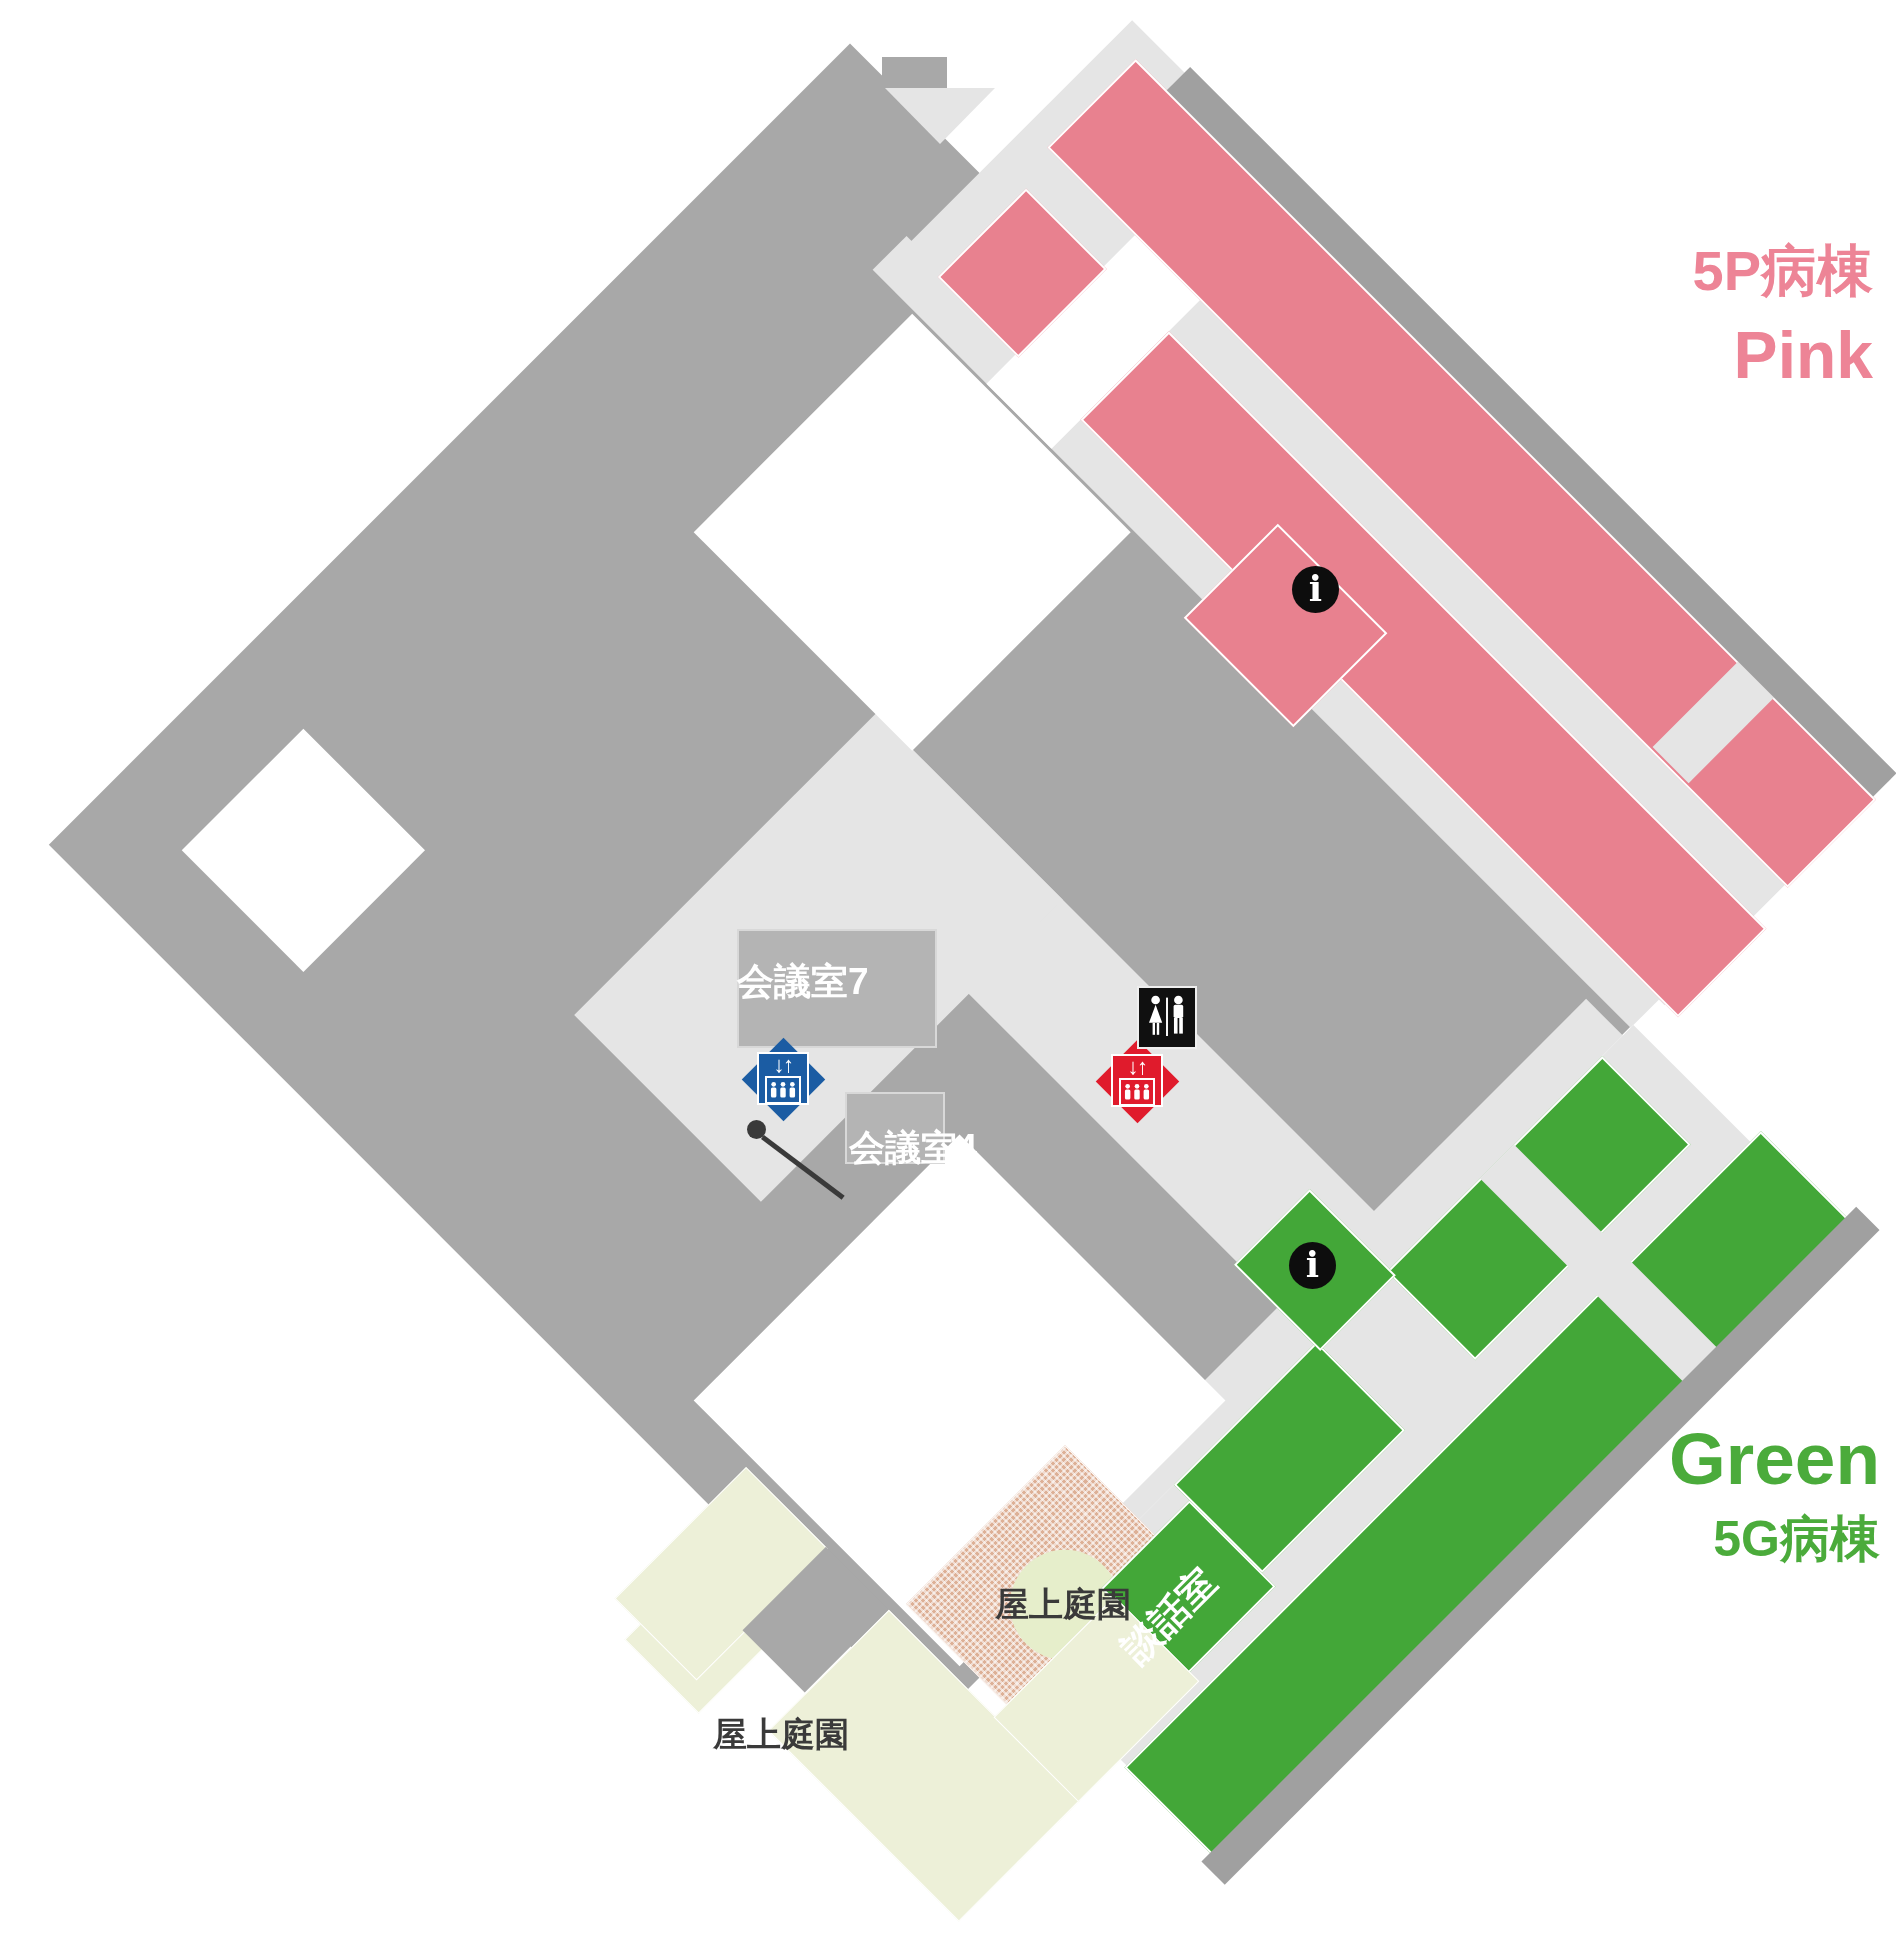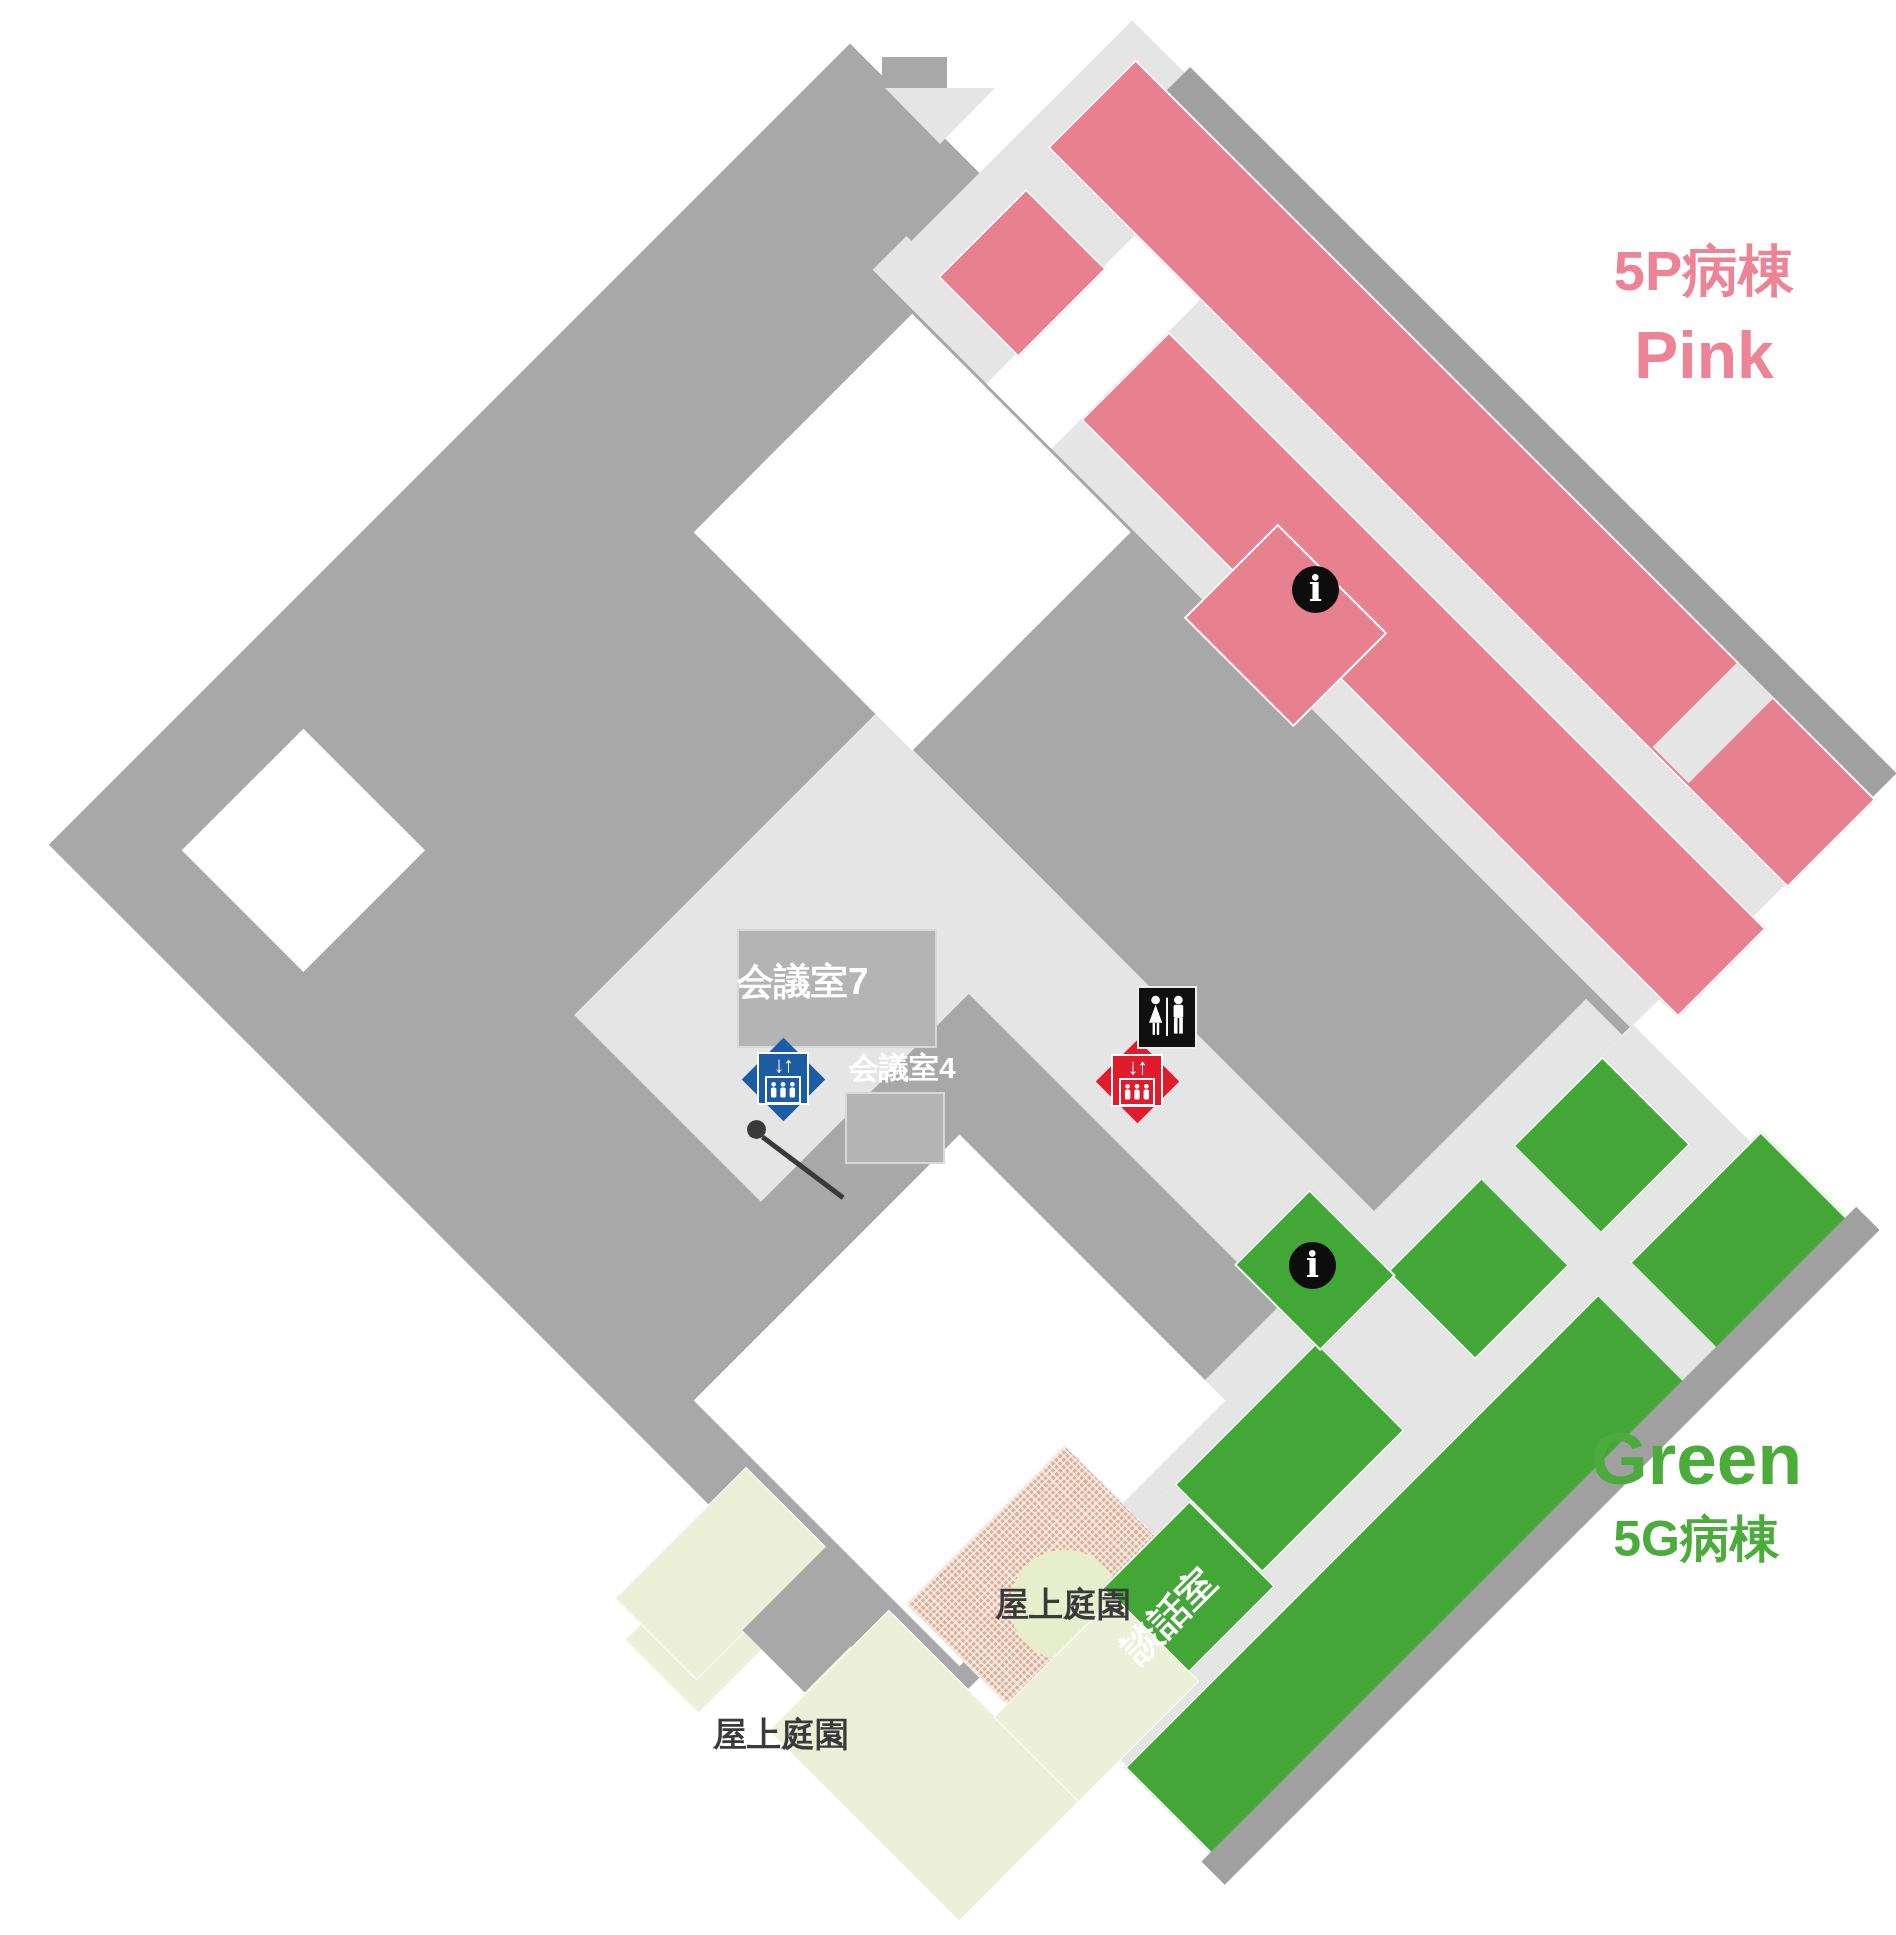--- a/index.html
+++ b/index.html
@@ -32,21 +32,21 @@
   .callout-line{width:101px;height:5.1px;background:#3a3a3a;transform:rotate(37deg);transform-origin:0 0;}
   .elev{border:2.9px solid #fff;width:48px;height:49px;text-align:center;}
   .elev .ar{color:#fff;font-weight:bold;font-size:22px;line-height:22px;letter-spacing:-1.5px;}
   .elev .car{width:32px;height:23.5px;border:2.2px solid #fff;margin:0 auto;display:flex;align-items:center;justify-content:center;}
   .back{width:59px;height:59px;transform:rotate(45deg);}
   .bluebg{background:#1b5ca3;}
   .redbg{background:#e01b2c;}
   .toilet{width:56px;height:59px;background:#101010;outline:2.9px solid #eeeeee;display:flex;align-items:center;justify-content:center;}
   .info{width:47px;height:47px;border-radius:50%;background:#0d0d0d;color:#fff;text-align:center;
         font-family:"DejaVu Serif",serif;font-weight:bold;font-size:35px;line-height:46px;}
-  .ward-title{text-align:center;font-weight:bold;white-space:nowrap;}
+  .ward-title{text-align:right;font-weight:bold;white-space:nowrap;}
   .pinktxt{color:#ed8496;}
   .greentxt{color:#4bab3b;margin-top:12px;}
   .lounge-label{color:#fff;font-weight:bold;font-size:38px;text-align:center;
         transform:rotate(-45deg);white-space:nowrap;}
 </style>
 </head>
 <body>
 
 <div id="stage">
 
@@ -90,21 +90,21 @@
     <div class="r gray" style="left:422px;top:514px;width:88px;height:118px;"></div>
   </div>
 
   <div class="abs gray" style="left:882px;top:57px;width:65px;height:32px;"></div>
   <div class="abs tri" style="left:885px;top:88px;"></div>
 
   <div class="abs roombox" style="left:737px;top:929px;width:196px;height:115px;"></div>
   <div class="abs roomlabel" style="left:737px;top:957px;width:202px;">会議室7</div>
 
   <div class="abs roombox" style="left:845px;top:1092px;width:96px;height:68px;"></div>
-  <div class="abs roomlabel" style="left:849px;top:1048px;width:169px;font-size:30px;">会議室4</div>
+  <div class="abs roomlabel" style="left:849px;top:1124px;width:169px;font-size:36px;">会議室4</div>
 
   <div class="abs dot" style="left:747px;top:1120px;"></div>
   <div class="abs callout-line" style="left:764px;top:1135px;"></div>
 
   <div class="abs darklabel" style="left:953px;top:1583px;width:220px;font-size:34px;">屋上庭園</div>
   <div class="abs darklabel" style="left:671px;top:1713px;width:220px;font-size:34px;">屋上庭園</div>
 
   <div class="abs lounge-label" style="left:1096px;top:1590px;width:147px;">談話室</div>
 
   <div class="abs back bluebg" style="left:754px;top:1050px;"></div>

